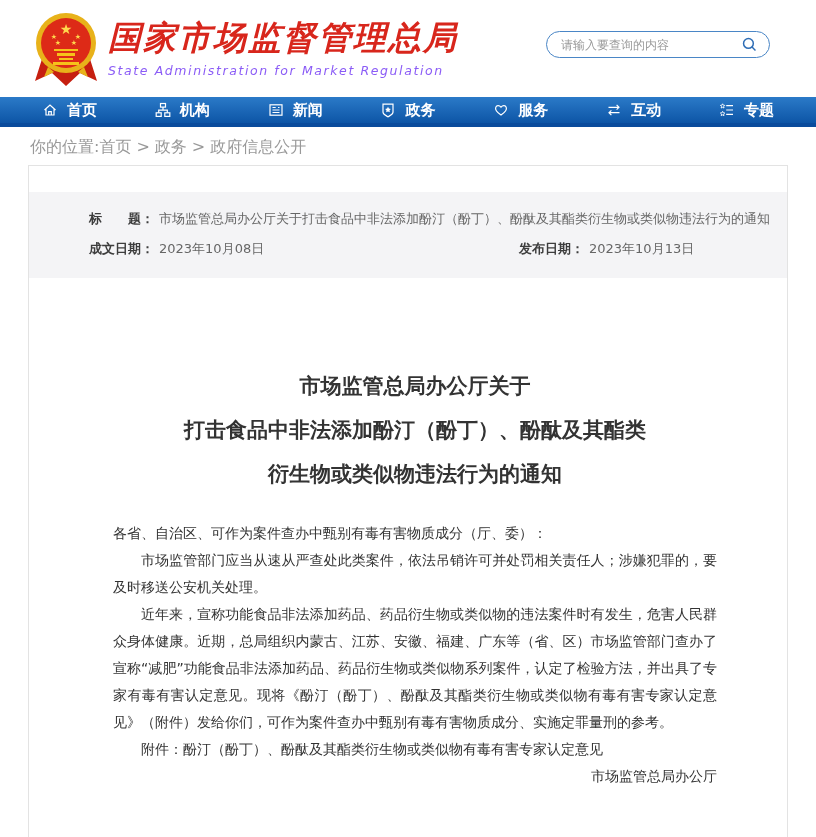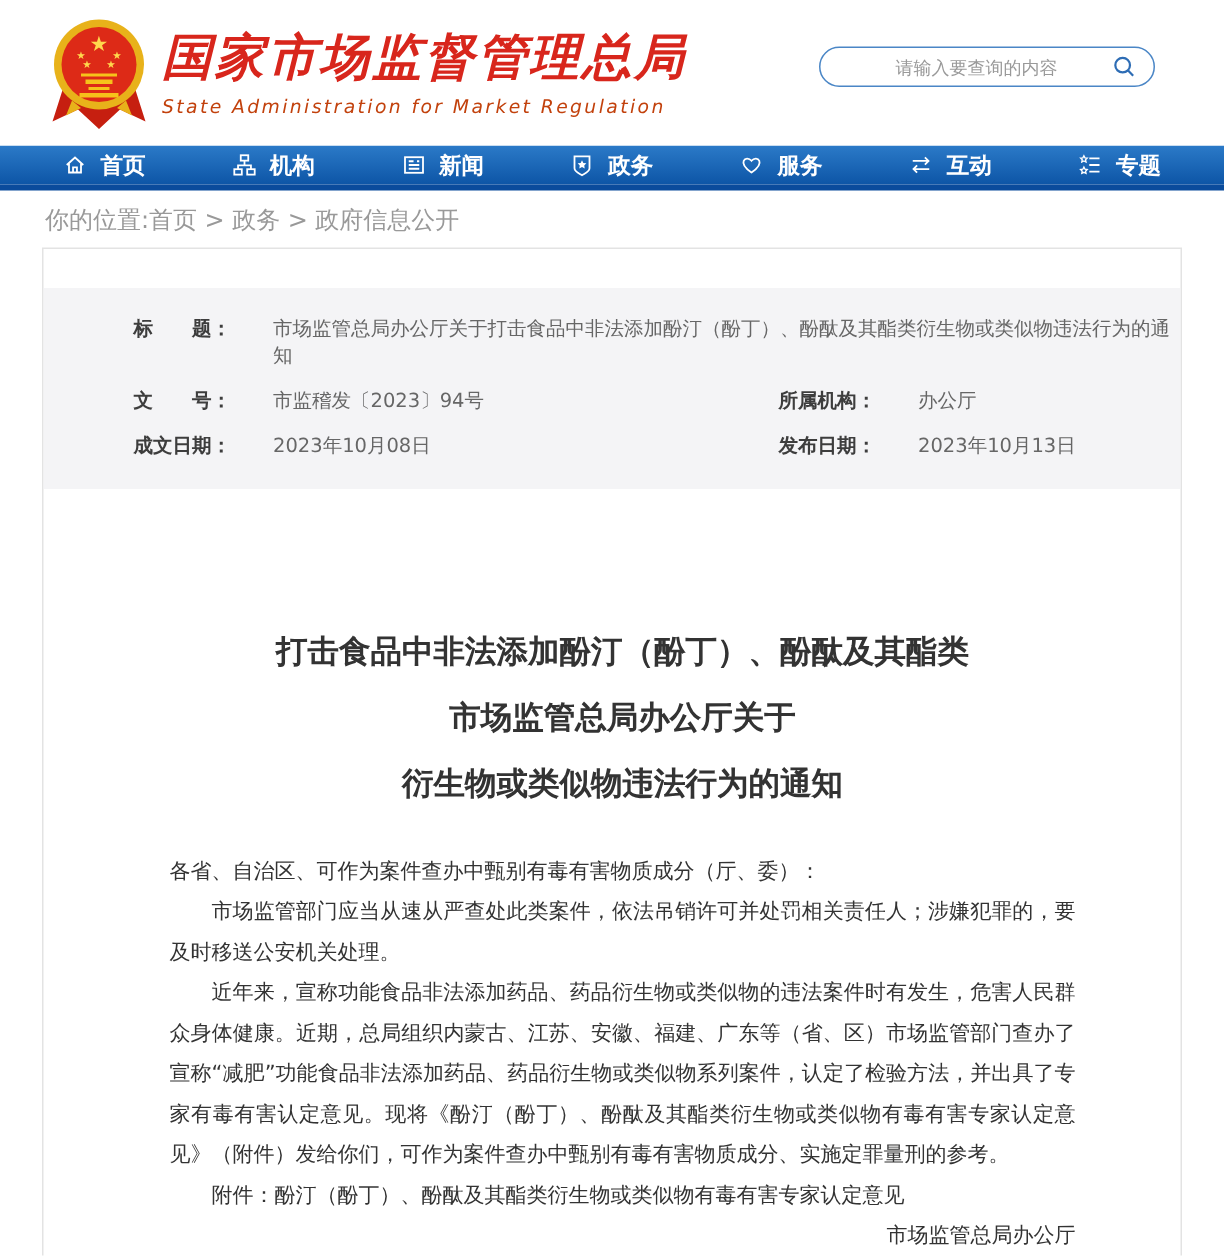--- a/index.html
+++ b/index.html
@@ -4,26 +4,26 @@
 <style>
   * { box-sizing: border-box; margin: 0; padding: 0; }
   html, body { width: 816px; height: 837px; overflow: hidden; background: #fff;
     font-family: "DejaVu Sans", "Liberation Sans", sans-serif; }
 
   
   .header { position: relative; height: 97px; background: #fff; }
   .logo { position: absolute; left: 28px; top: 9px; width: 76px; height: 80px; }
   .brand { position: absolute; left: 108px; top: 20px; font-style: italic; }
   .brand-cn { color: #d8261c; font-size: 33px; font-weight: bold; letter-spacing: 2px; line-height: 1.1; }
-  .brand-en { color: #c2410c; font-size: 12.5px; letter-spacing: 1.6px; margin-top: 7px; }
+  .brand-en { color: #8b5cf6; font-size: 12.5px; letter-spacing: 1.6px; margin-top: 7px; }
   .search { position: absolute; right: 46px; top: 31px; width: 224px; height: 27px;
     border: 1px solid #4a86c6; border-radius: 14px; display: flex; align-items: center;
     padding: 0 10px 0 14px; background: #fff; }
   .search input { border: none; outline: none; flex: 1; font-size: 12px; color: #701a75;
-    font-family: inherit; background: transparent; text-align: center; }
+    font-family: inherit; background: transparent; }
   .search input::placeholder { color: #999; }
   .search-btn { width: 18px; height: 18px; cursor: pointer; display: flex; align-items: center; }
 
   
   .nav { height: 30px; background: linear-gradient(#2b7ac8, #0d55a6);
     border-bottom: 4px solid #0a4b9c; display: flex; align-items: center;
     justify-content: space-between; padding: 0 42px; }
   .nav-item { display: flex; align-items: center; gap: 9px; color: #fff;
     font-size: 15px; font-weight: bold; cursor: pointer; white-space: nowrap; }
   .nav-item svg { display: block; }
@@ -33,21 +33,21 @@
   .breadcrumb a { color: #999; text-decoration: none; cursor: pointer; }
   .breadcrumb .sep { margin: 0 5px; }
 
   
   .panel { margin: 7px 28px 0 28px; height: 676px; background: #fff;
     border: 1px solid #e3e3e3; overflow: hidden; }
 
   
   .meta { margin-top: 26px; background: #f4f4f6; padding: 12px 0 14px 0; }
   .meta-row { display: flex; padding: 6px 0 6px 60px; font-size: 13px; }
-  .meta-cell { display: flex; gap: 23px; }
+  .meta-cell { display: flex; }
   .meta-cell.left { flex: 0 0 430px; }
   .meta-label { color: #3d3d3d; font-weight: bold; white-space: pre; }
   .meta-value { color: #666; margin-left: 5px; }
 
   
   .doc { padding: 0 70px 0 84px; color: #333; }
   .doc-title { margin-top: 86px; text-align: center; font-size: 21px; font-weight: bold;
     line-height: 44px; color: #333; }
   .doc-body { margin-top: 24px; font-size: 14px; line-height: 27px; text-align: justify; }
   .doc-body p.indent { text-indent: 2em; }
@@ -164,44 +164,34 @@
 
   <div class="meta">
     <div class="meta-row">
       <div class="meta-cell">
         <span class="meta-label">标　　题：</span>
         <span class="meta-value">市场监管总局办公厅关于打击食品中非法添加酚汀（酚丁）、酚酞及其酯类衍生物或类似物违法行为的通知</span>
       </div>
     </div>
     <div class="meta-row">
       <div class="meta-cell left">
-        <span class="meta-label">文　　号：</span>
-        <span class="meta-value">市监稽发〔2023〕94号</span>
-      </div>
-      <div class="meta-cell">
-        <span class="meta-label">所属机构：</span>
-        <span class="meta-value">办公厅</span>
-      </div>
-    </div>
-    <div class="meta-row">
-      <div class="meta-cell left">
         <span class="meta-label">成文日期：</span>
         <span class="meta-value">2023年10月08日</span>
       </div>
       <div class="meta-cell">
         <span class="meta-label">发布日期：</span>
         <span class="meta-value">2023年10月13日</span>
       </div>
     </div>
   </div>
 
   <div class="doc">
     <div class="doc-title">
+      <div>市场监管总局办公厅关于</div>
       <div>打击食品中非法添加酚汀（酚丁）、酚酞及其酯类</div>
-      <div>市场监管总局办公厅关于</div>
       <div>衍生物或类似物违法行为的通知</div>
     </div>
     <div class="doc-body">
       <p>各省、自治区、可作为案件查办中甄别有毒有害物质成分（厅、委）：</p>
       <p class="indent">市场监管部门应当从速从严查处此类案件，依法吊销许可并处罚相关责任人；涉嫌犯罪的，要及时移送公安机关处理。</p>
       <p class="indent">近年来，宣称功能食品非法添加药品、药品衍生物或类似物的违法案件时有发生，危害人民群众身体健康。近期，总局组织内蒙古、江苏、安徽、福建、广东等（省、区）市场监管部门查办了宣称“减肥”功能食品非法添加药品、药品衍生物或类似物系列案件，认定了检验方法，并出具了专家有毒有害认定意见。现将《酚汀（酚丁）、酚酞及其酯类衍生物或类似物有毒有害专家认定意见》（附件）发给你们，可作为案件查办中甄别有毒有害物质成分、实施定罪量刑的参考。</p>
       <p class="indent">附件：酚汀（酚丁）、酚酞及其酯类衍生物或类似物有毒有害专家认定意见</p>
       <p class="right">市场监管总局办公厅</p>
 
     </div>

